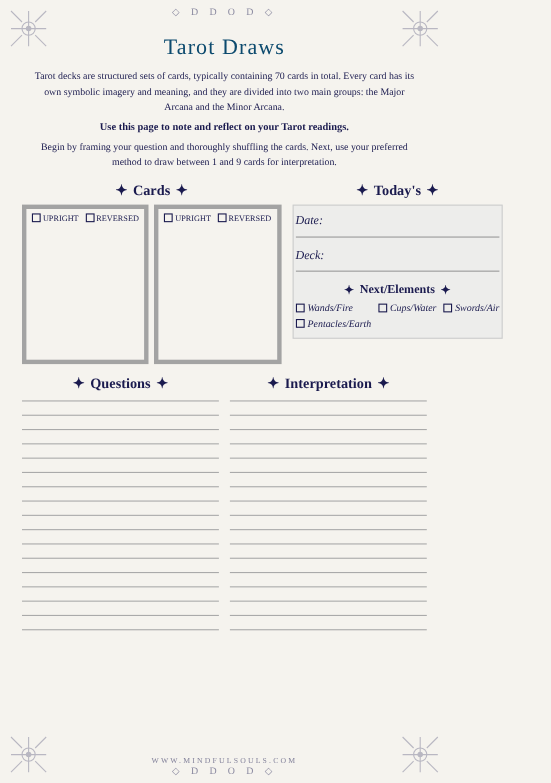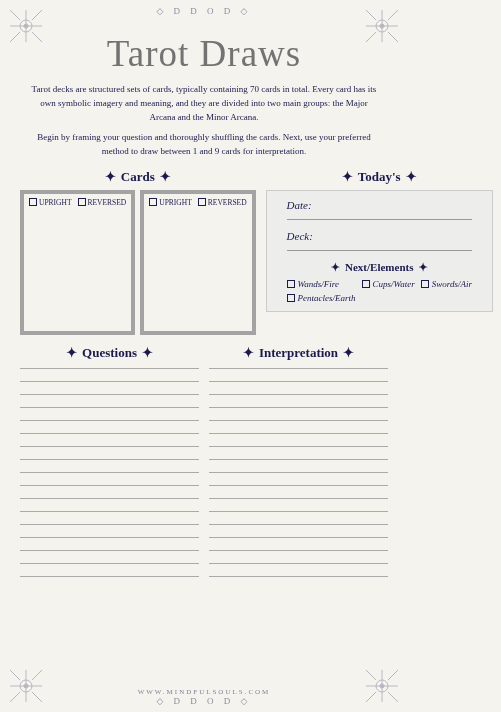--- a/index.html
+++ b/index.html
@@ -51,23 +51,23 @@
       left: 50%;
       transform: translateX(-50%);
       font-size: 9px;
       letter-spacing: 4px;
       color: #1a1a4e;
       opacity: 0.5;
     }
 
     .title {
       text-align: center;
-      font-size: 37px;
+      font-size: 20px;
       font-weight: normal;
-      color: #737373;
+      color: #0c4a6e;
       margin-top: 22px;
       margin-bottom: 8px;
       letter-spacing: 1px;
     }
 
     .intro-text {
       text-align: center;
       font-size: 9px;
       line-height: 1.55;
       color: #1a1a4e;
@@ -151,21 +151,21 @@
       height: 8px;
       border: 1px solid #1a1a4e;
       display: inline-block;
       flex-shrink: 0;
     }
 
     
     .todays-section {
       background: #ededeb;
       border: 1px solid #ccc;
-      padding: 8px 20px;
+      padding: 8px 2px;
       min-height: 110px;
     }
 
     .todays-field {
       margin-bottom: 10px;
     }
 
     .todays-field-label {
       font-style: italic;
       font-size: 11px;
@@ -304,20 +304,21 @@
       <line x1="2" y1="2" x2="12" y2="12"></line>
       <line x1="34" y1="2" x2="24" y2="12"></line>
       <line x1="2" y1="34" x2="12" y2="24"></line>
       <line x1="34" y1="34" x2="24" y2="24"></line>
     </svg>
   </div>
 
   <h1 class="title">Tarot Draws</h1>
 
   <p class="intro-text">Tarot decks are structured sets of cards, typically containing 70 cards in total. Every card has its own symbolic imagery and meaning, and they are divided into two main groups: the Major Arcana and the Minor Arcana.</p>
+  <p class="highlight-text">Use this page to note and reflect on your Tarot readings.</p>
   <p class="sub-text">Begin by framing your question and thoroughly shuffling the cards. Next, use your preferred method to draw between 1 and 9 cards for interpretation.</p>
 
   <div class="two-col">
 
     <div class="col-left">
       <div class="cards-section-header">
         <span class="diamond">✦</span>
         <span>Cards</span>
         <span class="diamond">✦</span>
       </div>

